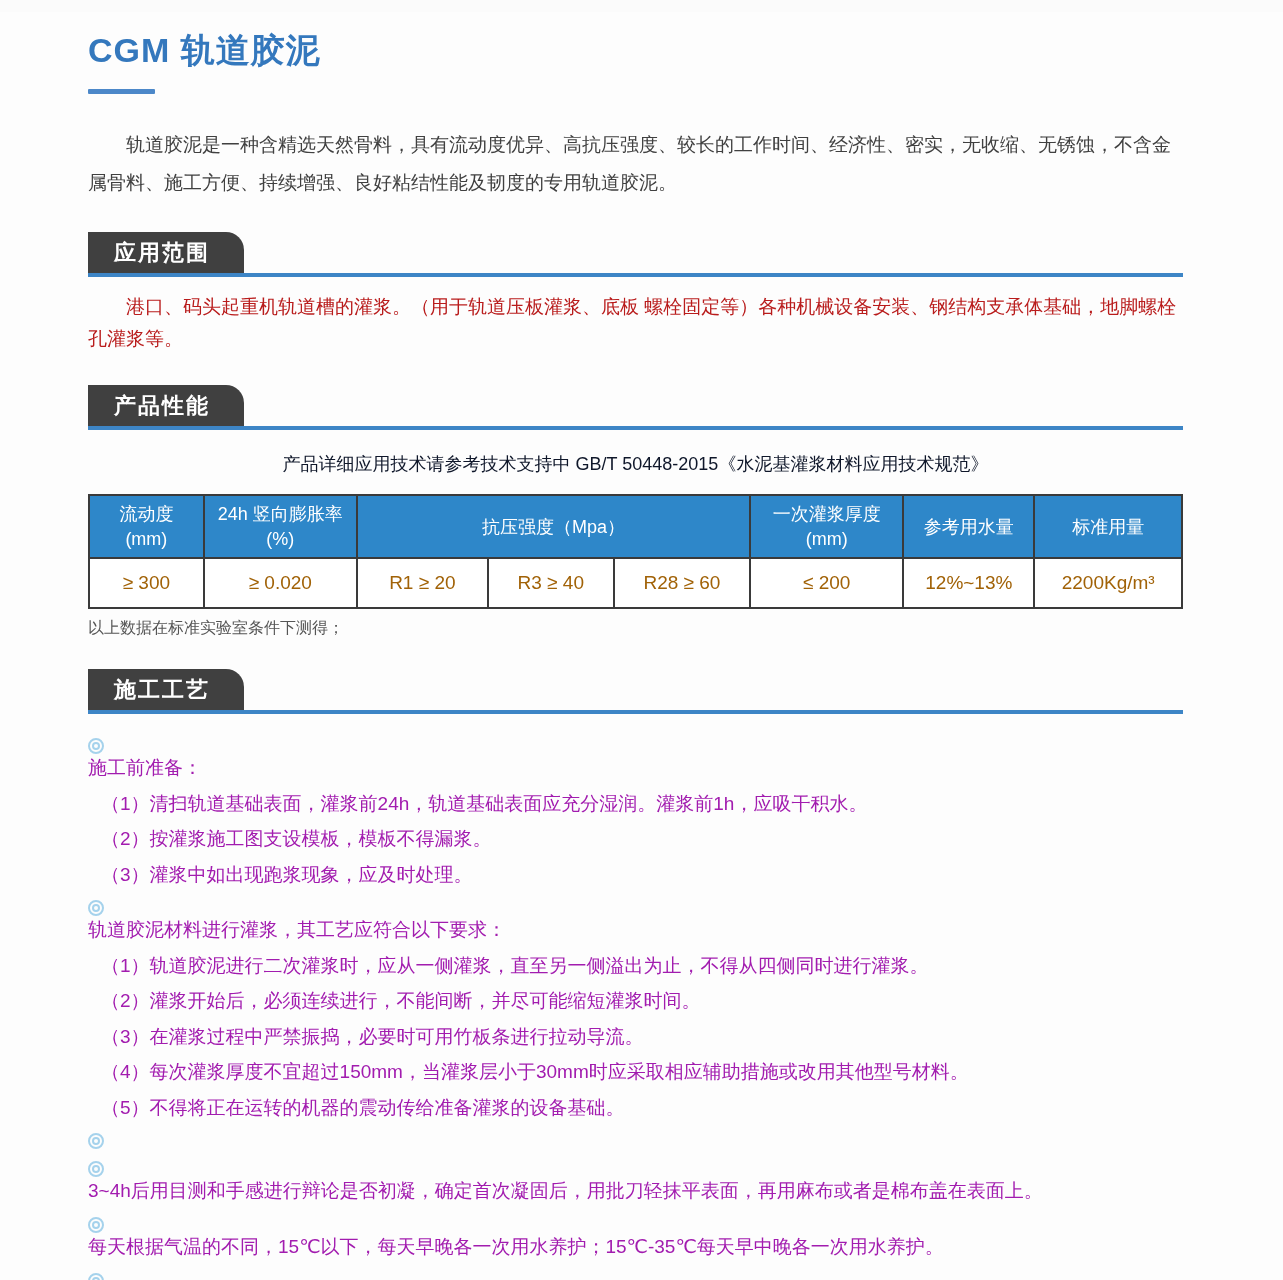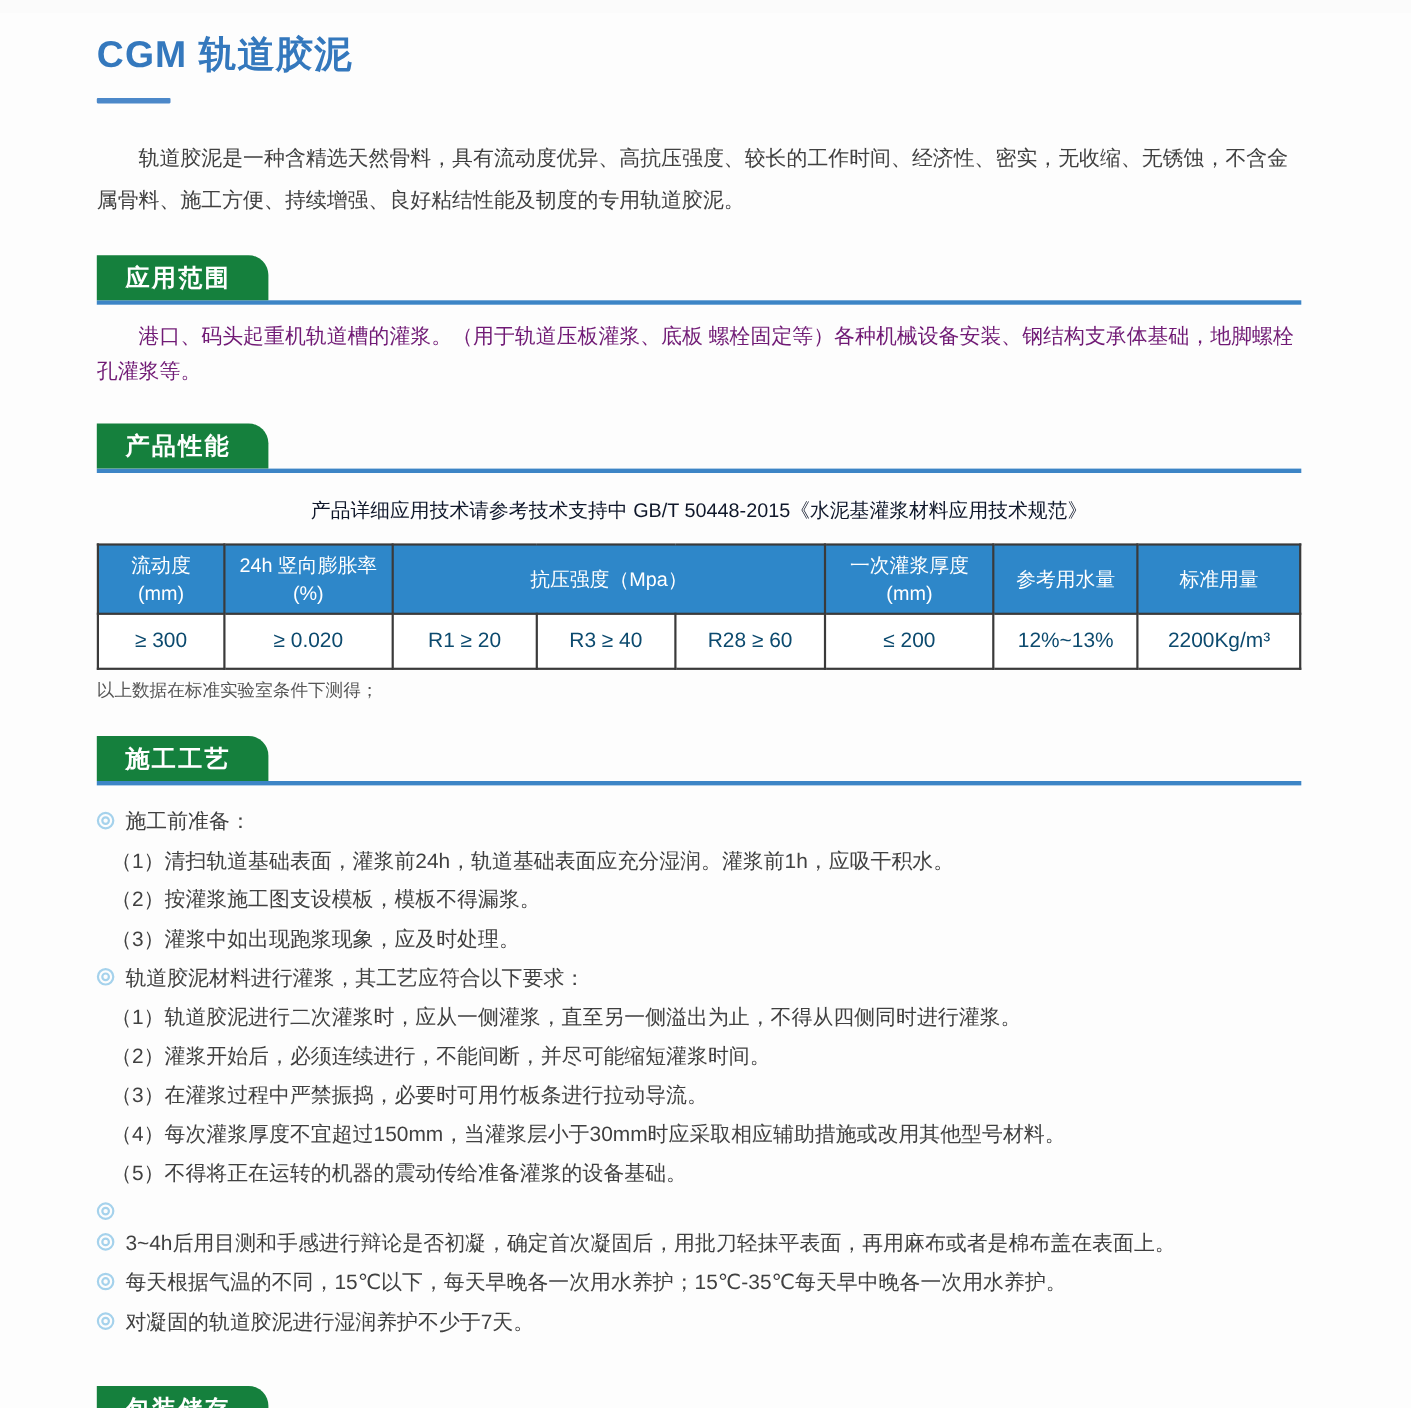--- a/index.html
+++ b/index.html
@@ -41,34 +41,34 @@
     text-indent:2em;
   }
   
   .section-head{
     margin-top:30px;
     border-bottom:4px solid #3d85c6;
     line-height:0;
   }
   .section-badge{
     display:inline-block;
-    background:#15803d;
+    background:#404040;
     color:#ffffff;
     font-size:22px;
     font-weight:bold;
     line-height:1;
     padding:10px 34px 9px 26px;
     border-top-right-radius:18px;
     letter-spacing:2px;
   }
   .section-body{
     margin-top:14px;
     font-size:19px;
     line-height:1.7;
-    color:#701a75;
+    color:#b91c1c;
     text-indent:2em;
   }
   
   .perf-note{
     margin-top:22px;
     text-align:center;
     font-size:18px;
     color:#0f172a;
   }
   table.spec{
@@ -87,38 +87,39 @@
     background:#2e87c9;
     color:#ffffff;
     font-weight:normal;
     font-size:18px;
     line-height:1.35;
     padding:6px 4px;
     height:48px;
   }
   table.spec td{
     background:#ffffff;
-    color:#0c4a6e;
+    color:#a16207;
     font-size:19px;
     padding:13px 4px;
   }
   .footnote{
     margin-top:9px;
     font-size:16px;
     color:#555555;
   }
   
   .proc-list{margin-top:20px;}
   .li{
     font-size:19px;
-    color:#404040;
+    color:#a21caf;
     line-height:1.45;
     margin:8px 0;
     display:flex;
     align-items:flex-start;
+    flex-direction:column;
   }
   .li.num{padding-left:13px;}
   .ring{
     flex:0 0 auto;
     width:12px;height:12px;
     border:2px solid #a5d2ec;
     border-radius:50%;
     margin:4px 10px 0 0;
     position:relative;
   }

